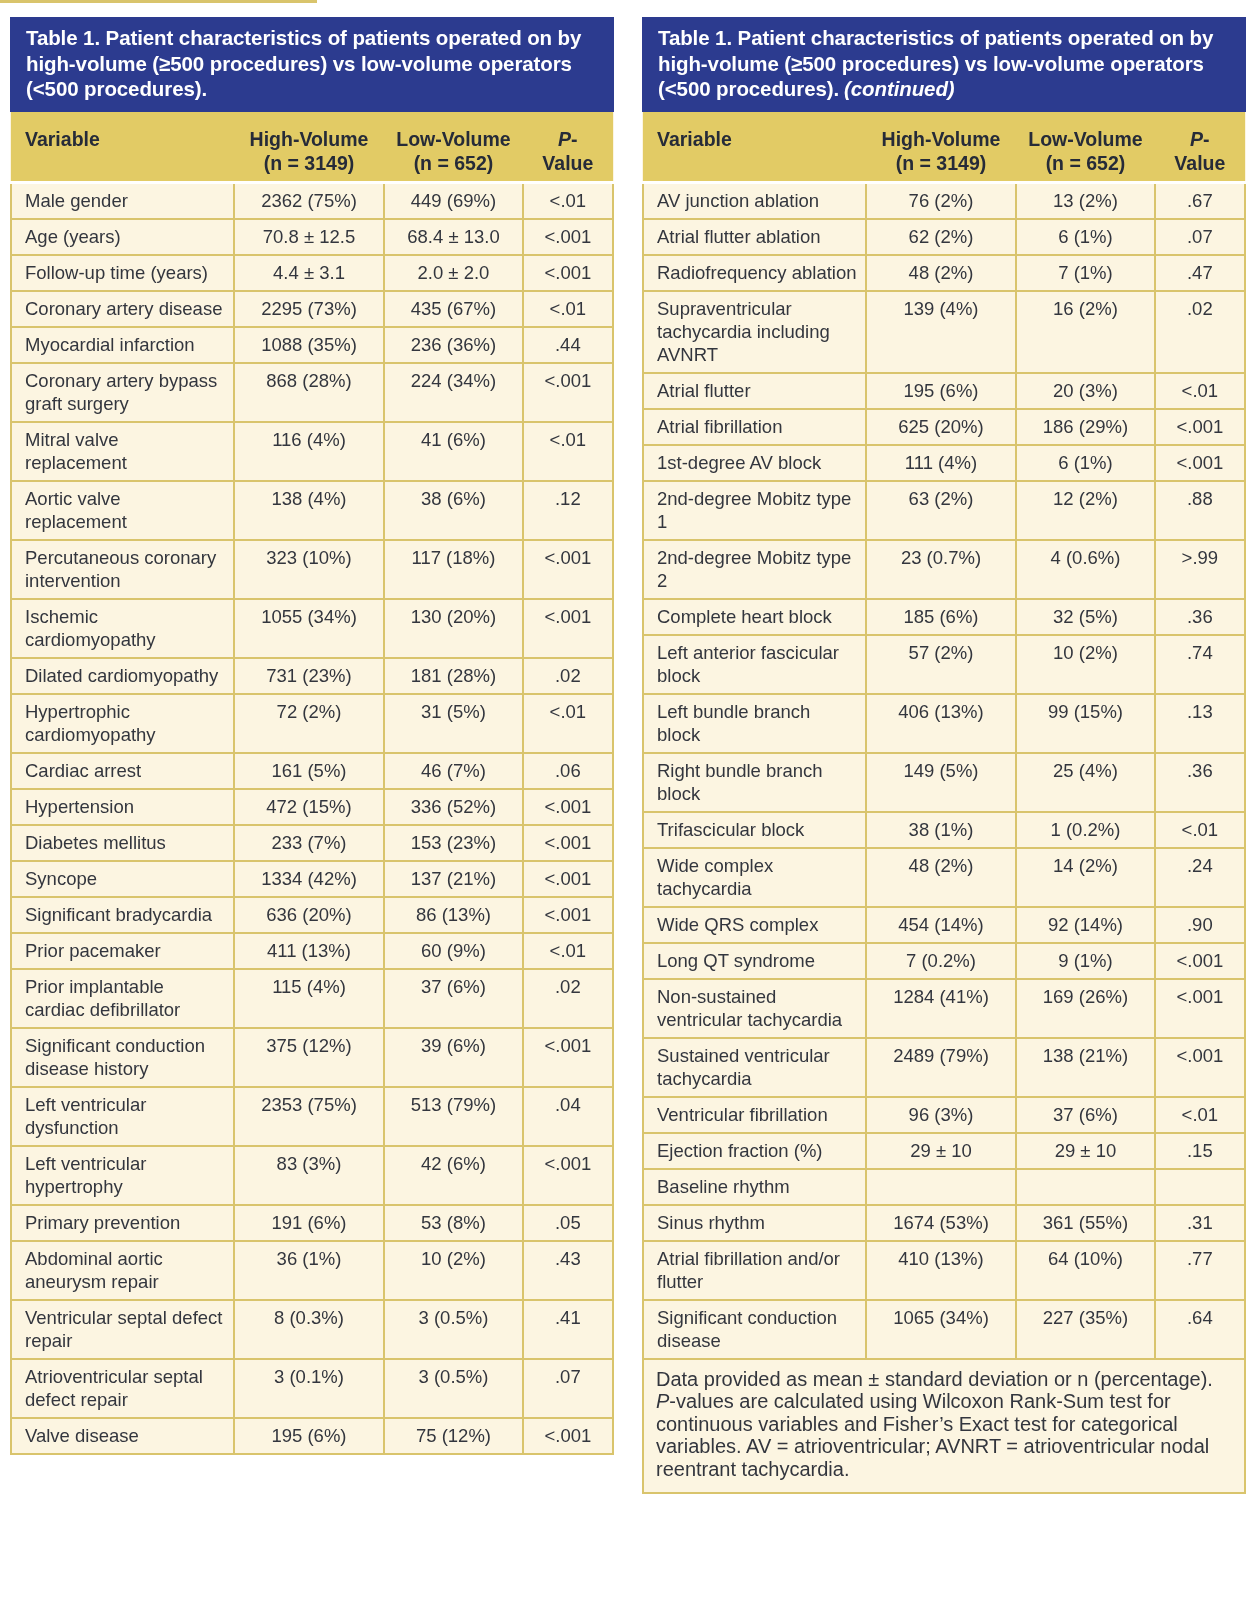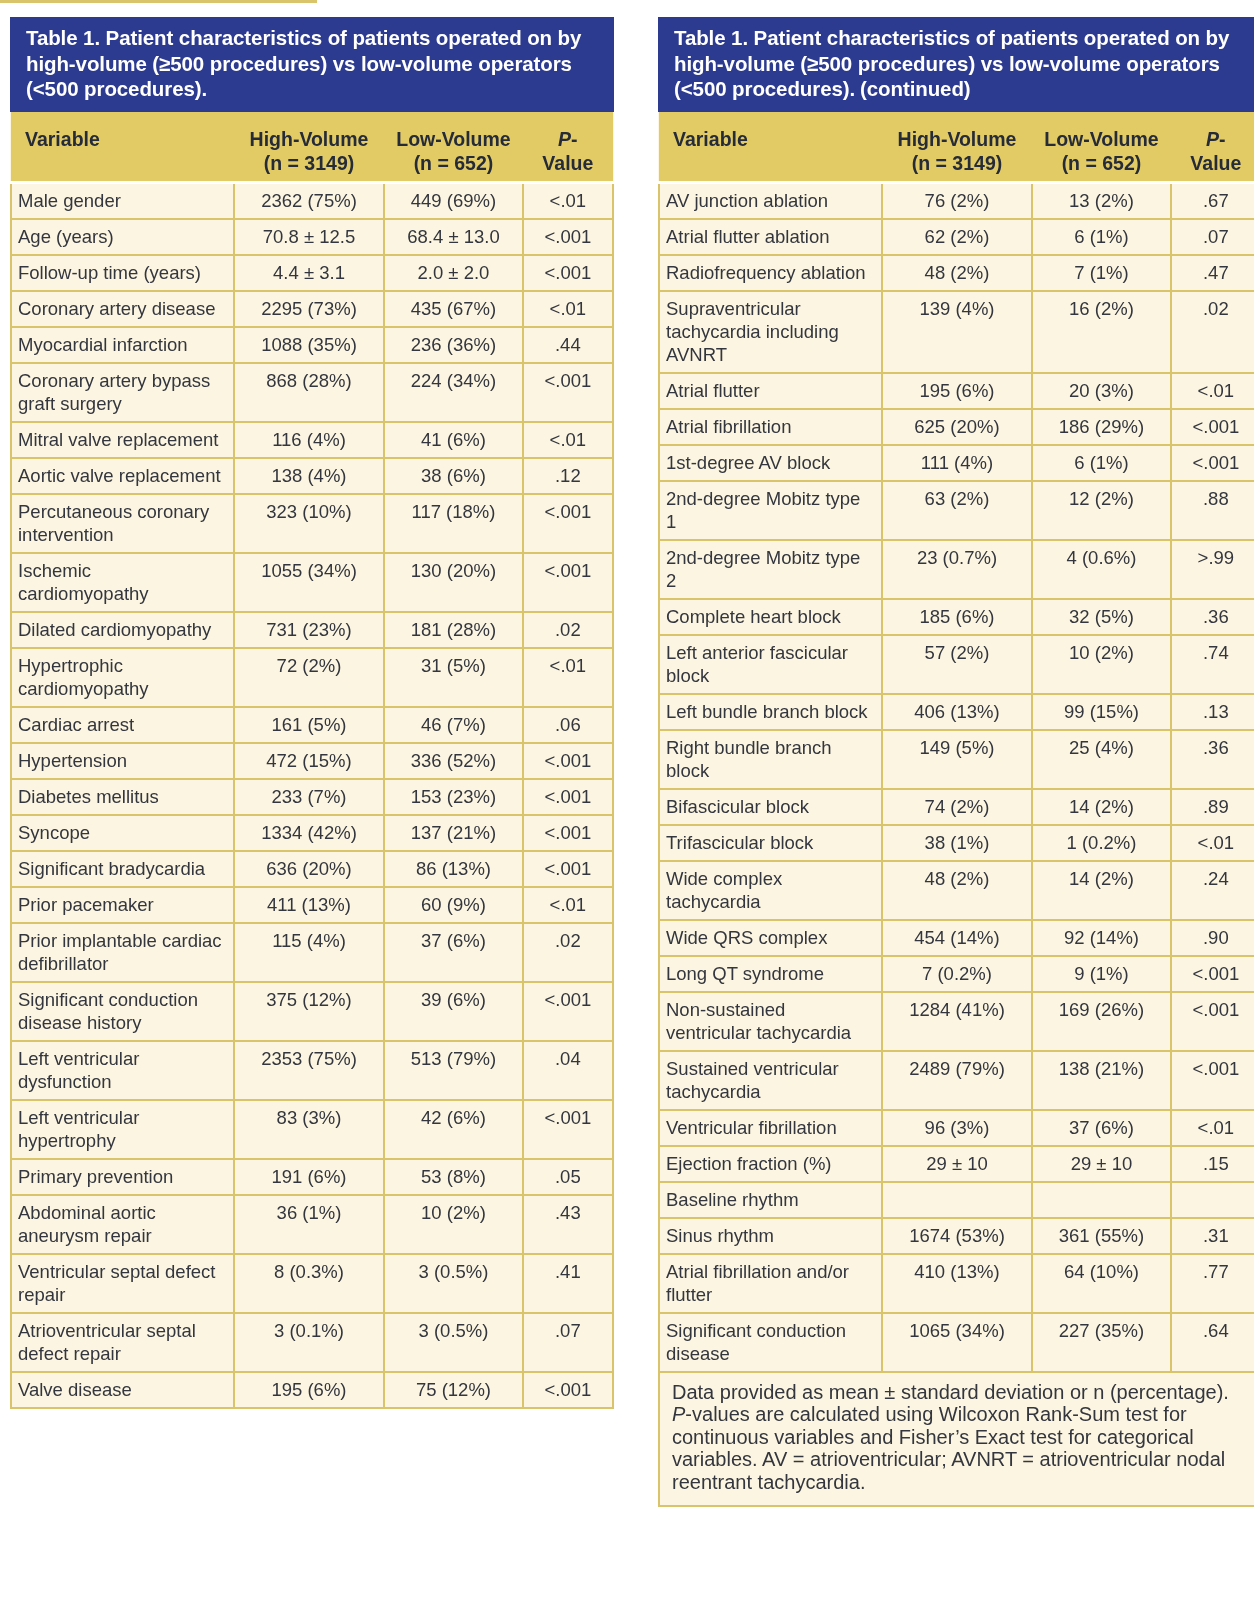--- a/index.html
+++ b/index.html
@@ -16,21 +16,21 @@
     font-family:"Liberation Sans", sans-serif;
     -webkit-font-smoothing:antialiased;
   }
   .page{
     position:relative;
     width:1254px;
     min-height:1614px;
     box-sizing:border-box;
     padding:17px 0 12px 10px;
     display:flex;
-    gap:44px;
+    gap:28px;
     align-items:flex-start;
     background:#ffffff;
   }
   .top-sliver{
     position:absolute;
     left:0;top:0;
     width:317px;height:3px;
     background:var(--grid-gold);
   }
   .table-card{
@@ -40,20 +40,21 @@
   .table-title{
     background:var(--header-blue);
     color:var(--title-white);
     font-weight:bold;
     font-size:20.5px;
     line-height:25.5px;
     letter-spacing:-0.1px;
     padding:8px 16px 10px 16px;
   }
   .table-title .cont{
+    font-style:italic;
     margin-left:5px;
     margin-top:22px;
   }
   table.data-table{
     width:100%;
     border-collapse:collapse;
     background:var(--row-cream);
     table-layout:fixed;
   }
   col.c-var{width:37%;}
@@ -75,21 +76,21 @@
   .it{font-style:italic;}
   tbody td{
     border:2px solid var(--grid-gold);
     font-size:18.5px;
     line-height:23px;
     color:var(--text-dark);
     padding:5px 8px 6px 8px;
     vertical-align:top;
     word-wrap:break-word;
   }
-  tbody td.var{text-align:left;padding-left:6px;}
+  tbody td.var{text-align:left;padding-left:13px;}
   tbody td.var.indent{}
   tbody td.val{text-align:center;}
   .footnote{
     background:var(--row-cream);
     border:2px solid var(--grid-gold);
     border-top:none;
     color:var(--text-dark);
     font-size:20px;
     line-height:22.5px;
     padding:8px 12px 12px 12px;
@@ -379,26 +380,20 @@
             <td class="val">99 (15%)</td>
             <td class="val">.13</td>
           </tr>
           <tr>
             <td class="var">Right bundle branch block</td>
             <td class="val">149 (5%)</td>
             <td class="val">25 (4%)</td>
             <td class="val">.36</td>
           </tr>
           <tr>
-            <td class="var">Bifascicular block</td>
-            <td class="val">74 (2%)</td>
-            <td class="val">14 (2%)</td>
-            <td class="val">.89</td>
-          </tr>
-          <tr>
             <td class="var">Trifascicular block</td>
             <td class="val">38 (1%)</td>
             <td class="val">1 (0.2%)</td>
             <td class="val">&lt;.01</td>
           </tr>
           <tr>
             <td class="var">Wide complex tachycardia</td>
             <td class="val">48 (2%)</td>
             <td class="val">14 (2%)</td>
             <td class="val">.24</td>

